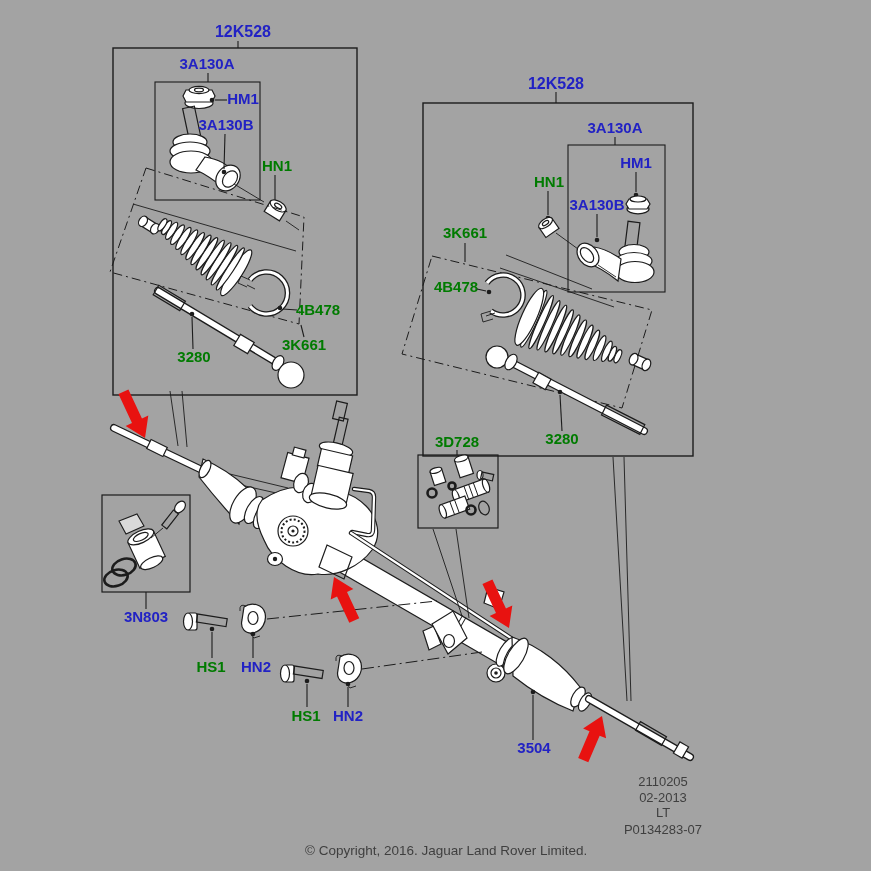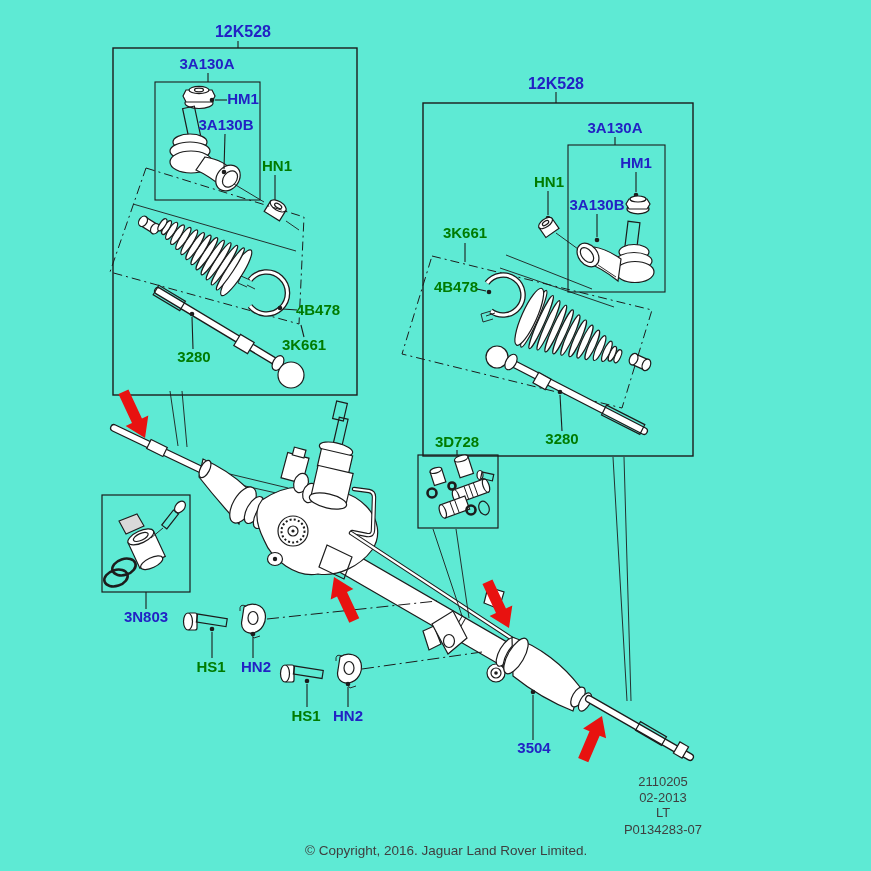--- a/index.html
+++ b/index.html
@@ -1,16 +1,16 @@
 <!DOCTYPE html>
 <html><head>
 <meta charset="utf-8">
 <style>
   html,body{margin:0;padding:0;background:#ffffff;}
-  .stage{position:relative;width:871px;height:871px;background:#5eead4;overflow:hidden;
+  .stage{position:relative;width:871px;height:871px;background:#a3a3a3;overflow:hidden;
          font-family:"Liberation Sans",sans-serif;}
   svg{position:absolute;left:0;top:0;}
   .ln{stroke:#1c1c1c;stroke-width:1.1;fill:none;}
   .thin{stroke:#1c1c1c;stroke-width:0.9;fill:none;}
   .box{fill:none;stroke:#1c1c1c;stroke-width:1.4;}
   .shp{fill:#ffffff;stroke:#1c1c1c;stroke-width:1.2;}
   .shpn{fill:none;stroke:#1c1c1c;stroke-width:1.2;}
   .dk{fill:#d9d9d9;stroke:#1c1c1c;stroke-width:1.1;}
   .dashdot{stroke:#1c1c1c;stroke-width:1;fill:none;stroke-dasharray:12 4 2 4;}
   .dashbox{stroke:#1c1c1c;stroke-width:1;fill:none;stroke-dasharray:9 4 2 4;}

